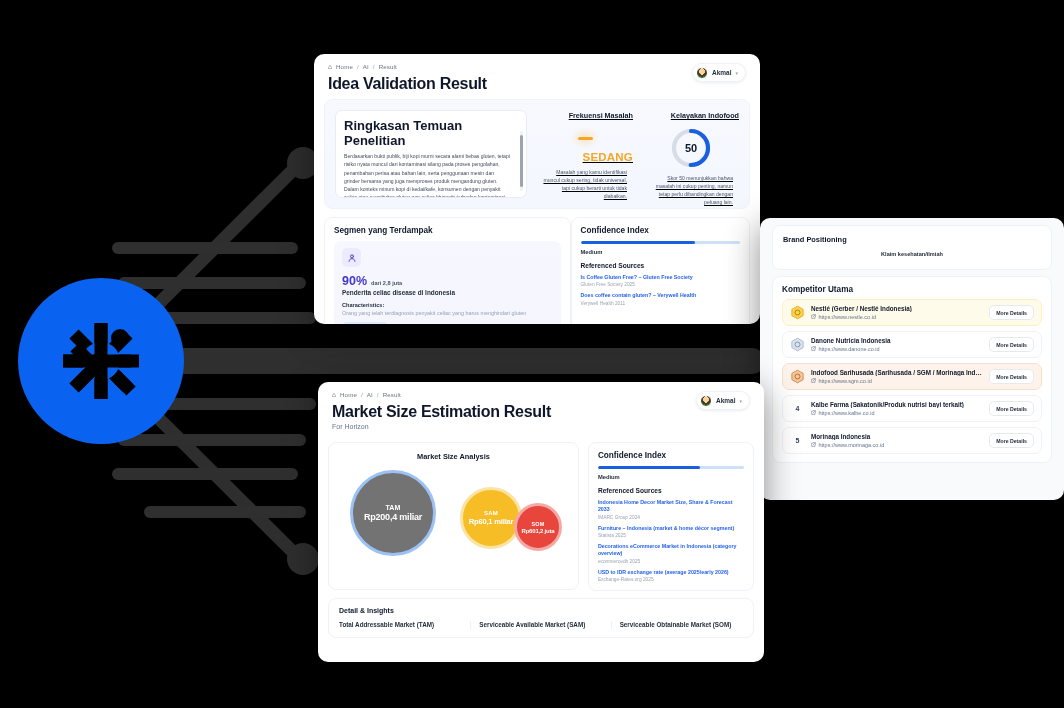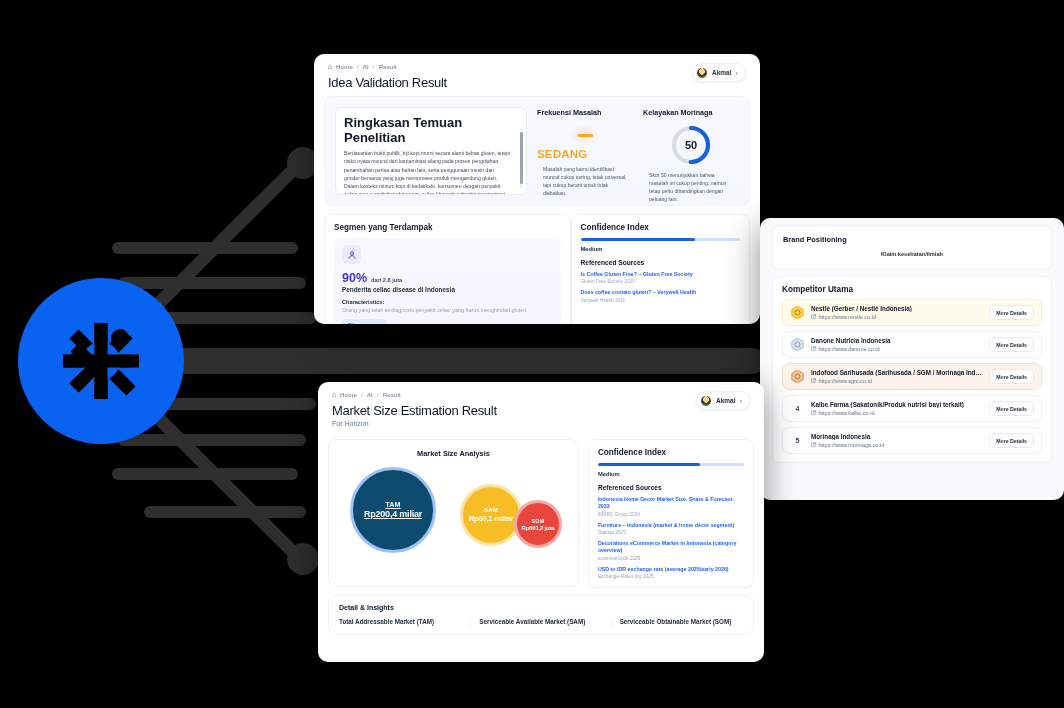--- a/index.html
+++ b/index.html
@@ -27,21 +27,21 @@
     position: absolute; background: #ffffff;
     border-radius: 10px; overflow: hidden;
     box-shadow: 0 8px 34px rgba(0,0,0,.45);
   }
   .crumb {
     display: flex; align-items: center; gap: 4px;
     font-size: 6.2px; color: #6b7280; letter-spacing: .1px;
   }
   .crumb .home-ico { font-size: 6.5px; color: #111827; }
   .crumb .sep { color: #9ca3af; }
-  .page-title { font-size: 13px; font-weight: 400; color: #0f172a; letter-spacing: -.3px; }
+  .page-title { font-size: 16px; font-weight: 700; color: #0f172a; letter-spacing: -.3px; }
   .page-sub { font-size: 7px; color: #64748b; margin-top: 2px; }
   .user-chip {
     display: flex; align-items: center; gap: 4px;
     background: #fff; border: 1px solid #eef2f7; border-radius: 999px;
     padding: 2.5px 7px 2.5px 3px; box-shadow: 0 1px 3px rgba(15,23,42,.08);
   }
   .avatar {
     width: 12px; height: 12px; border-radius: 50%;
     background: radial-gradient(circle at 50% 35%, #f8d49b 0 38%, #4b3a28 39% 62%, #3b7a3b 63% 100%);
     border: 1px solid #fff;
@@ -71,21 +71,21 @@
   .summary-h { font-size: 13px; font-weight: 700; color: #0f172a; margin-bottom: 4px; }
   .summary-p {
     font-size: 5.1px; line-height: 1.62; color: #3f4a5c;
     padding-right: 8px; height: 78px; overflow: hidden;
   }
   .vscroll {
     position: absolute; right: 3px; top: 20px; bottom: 6px; width: 3px;
     background: #eef1f6; border-radius: 2px;
   }
   .vscroll i { position: absolute; left: 0; top: 4px; width: 3px; height: 52px; background: #9aa4b5; border-radius: 2px; display:block;}
-  .metric { flex: 1; text-align: left; padding-top: 1px; }
+  .metric { flex: 1; text-align: right; padding-top: 1px; text-decoration: underline; }
   .metric-h { font-size: 7.2px; font-weight: 700; color: #0f172a; margin-bottom: 7px; }
   .freq-glyph {
     width: 30px; height: 22px; margin: 0 auto 2px;
     display: flex; align-items: center; justify-content: center;
     background: radial-gradient(ellipse at center, rgba(251,176,59,.26) 0%, rgba(251,176,59,0) 70%);
   }
   .freq-glyph span { display: block; width: 15px; height: 3px; background: #f5a623; border-radius: 2px; }
   .freq-word { font-size: 11.5px; font-weight: 700; color: #f5a623; letter-spacing: .2px; }
   .metric-desc { font-size: 5.1px; line-height: 1.6; color: #475569; margin-top: 5px; padding: 0 6px; }
   .gauge { position: relative; width: 42px; height: 42px; margin: 0 auto; }
@@ -132,21 +132,21 @@
   .mkt-chart { flex: 1.58; padding: 9px; text-align: center; height: 148px; }
   .mkt-chart-h { font-size: 7.4px; font-weight: 700; color: #0f172a; }
   .bubbles { position: relative; height: 118px; margin-top: 4px; }
   .bub {
     position: absolute; border-radius: 50%;
     display: flex; flex-direction: column; align-items: center; justify-content: center;
     color: #fff; text-align: center;
   }
   .bub .lbl { font-size: 7px; font-weight: 600; letter-spacing: .2px; }
   .bub .amt { font-size: 9px; font-weight: 700; margin-top: 1px; letter-spacing: -.2px; }
-  #bub-tam { left: 12px; top: 5px; width: 86px; height: 86px; background: #0c4a6e; border: 3px solid #9cc2f5; text-decoration: underline; }
+  #bub-tam { left: 12px; top: 5px; width: 86px; height: 86px; background: #737373; border: 3px solid #9cc2f5; }
   #bub-sam { left: 122px; top: 22px; width: 62px; height: 62px; background: #f6bd26; border: 3px solid #fae3a3; }
   #bub-sam .amt { font-size: 7.6px; }
   #bub-sam .lbl { font-size: 6px; }
   #bub-som { left: 176px; top: 38px; width: 48px; height: 48px; background: #e8453c; border: 3px solid #f5a9a5; }
   #bub-som .amt { font-size: 6px; }
   #bub-som .lbl { font-size: 5.4px; }
   .mkt-side { flex: 1; padding: 8px 9px; }
   .detail-panel { margin: 7px 10px 0; padding: 8px 10px; }
   .detail-h { font-size: 7px; font-weight: 700; color: #0f172a; }
   .detail-cols { display: flex; margin-top: 7px; }
@@ -258,21 +258,21 @@
       <div class="metric">
         <div class="metric-h">Frekuensi Masalah</div>
         <div class="freq-glyph">
             <span></span>
           </div>
         <div class="freq-word">SEDANG</div>
         <div class="metric-desc">Masalah yang kamu identifikasi muncul cukup sering, tidak universal, tapi cukup berarti untuk tidak diabaikan.</div>
       </div>
 
       <div class="metric">
-        <div class="metric-h">Kelayakan Morinaga</div>
+        <div class="metric-h">Kelayakan Indofood</div>
         <div class="gauge">
           <svg width="42" height="42" viewBox="0 0 42 42">
             <circle cx="21" cy="21" r="17" fill="none" stroke="#d7dce5" stroke-width="4.2"></circle>
             <circle id="gauge-arc" cx="21" cy="21" r="17" fill="none" stroke="#1a5fe0" stroke-width="4.2" stroke-linecap="round" stroke-dasharray="53.41 53.41"></circle>
           </svg>
           <div class="val">50</div>
         </div>
         <div class="metric-desc">Skor 50 menunjukkan bahwa masalah ini cukup penting, namun tetap perlu dibandingkan dengan peluang lain.</div>
       </div>
     </div>

